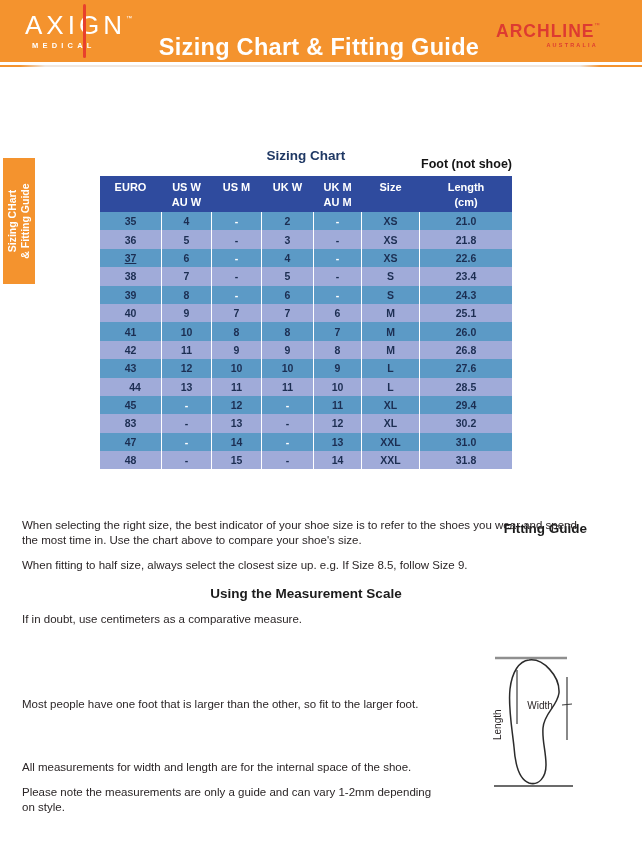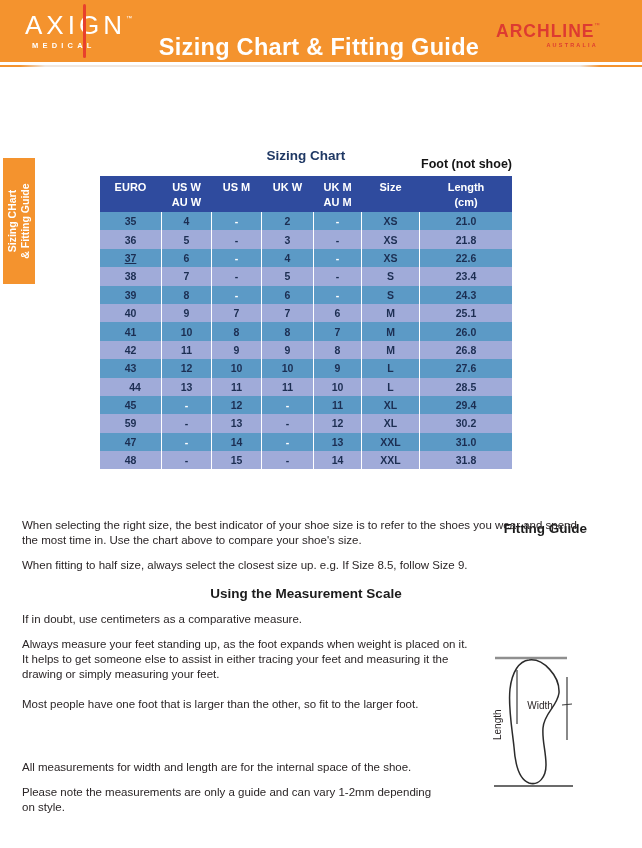--- a/index.html
+++ b/index.html
@@ -206,21 +206,21 @@
         <div class="t-row blue">
           <div class="t-cell" style="width: 62px;">45</div>
           <div class="t-cell dw" style="width: 50px;">-</div>
           <div class="t-cell" style="width: 50px;">12</div>
           <div class="t-cell dw" style="width: 52px;">-</div>
           <div class="t-cell" style="width: 48px;">11</div>
           <div class="t-cell" style="width: 58px;">XL</div>
           <div class="t-cell" style="width: 92px;">29.4</div>
         </div>
         <div class="t-row peri">
-          <div class="t-cell" style="width: 62px;">59</div>
+          <div class="t-cell" style="width: 62px;">83</div>
           <div class="t-cell" style="width: 50px;">-</div>
           <div class="t-cell" style="width: 50px;">13</div>
           <div class="t-cell" style="width: 52px;">-</div>
           <div class="t-cell" style="width: 48px;">12</div>
           <div class="t-cell" style="width: 58px;">XL</div>
           <div class="t-cell" style="width: 92px;">30.2</div>
         </div>
         <div class="t-row blue">
           <div class="t-cell" style="width: 62px;">47</div>
           <div class="t-cell dw" style="width: 50px;">-</div>
@@ -241,21 +241,20 @@
         </div>
       </div>
   </div>
 
   <div class="sec-head" style="top:521px;text-align:right;">Fitting Guide</div>
   <div class="para" style="top:518px;width:565px;"><span>When selecting the right size, the </span><b>best</b><span> indicator of your shoe size is to refer to the shoes you wear and spend the most time in. Use the chart above to compare your shoe's size.</span></div>
   <div class="para" style="top:558px;width:590px;">When fitting to half size, always select the closest size up. e.g. If Size 8.5, follow Size 9.</div>
 
   <div class="sec-head" style="top:586px;">Using the Measurement Scale</div>
   <div class="para" style="top:612px;width:590px;">If in doubt, use centimeters as a comparative measure.</div>
-  <div class="para" style="top:637px;width:452px;">Always measure your feet standing up, as the foot expands when weight is placed on it. It helps to get someone else to assist in either tracing your feet and measuring it the drawing or simply measuring your feet.</div>
   <div class="para" style="top:760px;width:520px;">All measurements for width and length are for the internal space of the shoe.</div>
   <div class="para" style="top:697px;width:520px;">Most people have one foot that is larger than the other, so fit to the larger foot.</div>
   <div class="para" style="top:785px;width:410px;">Please note the measurements are only a guide and can vary 1-2mm depending on style.</div>
 
   <div class="diagram">
     <svg width="112" height="148" viewBox="0 0 112 148">
       <line x1="7" y1="10" x2="79" y2="10" stroke="#8f8f8f" stroke-width="2.4"></line>
       <line x1="6" y1="138" x2="85" y2="138" stroke="#3a3a3a" stroke-width="1.5"></line>
       <line x1="29" y1="22" x2="29" y2="76" stroke="#3a3a3a" stroke-width="1.2"></line>
       <line x1="79" y1="29" x2="79" y2="92" stroke="#3a3a3a" stroke-width="1.2"></line>

